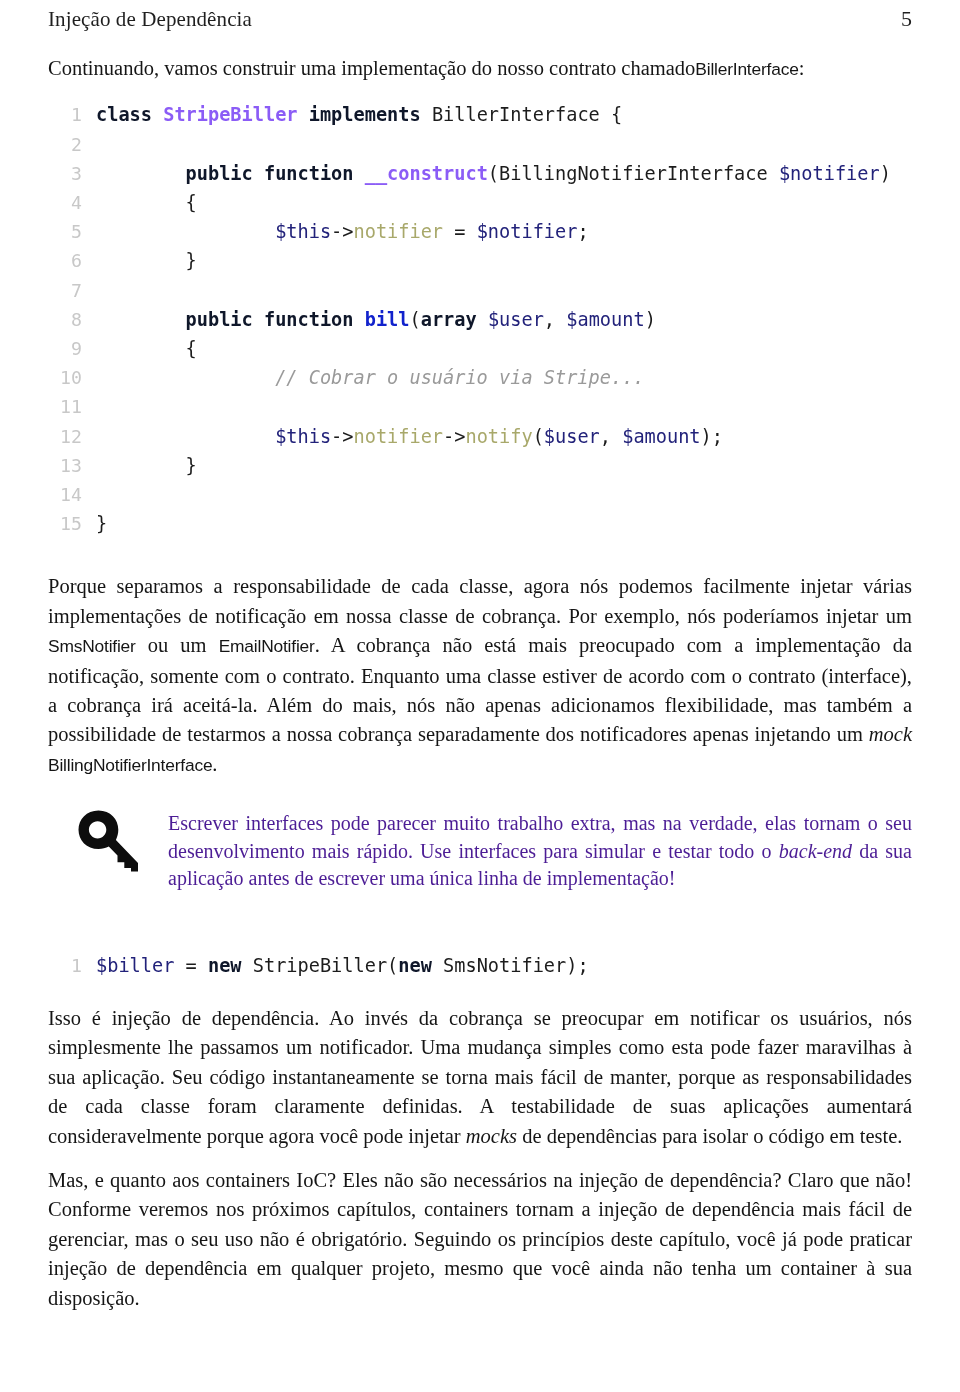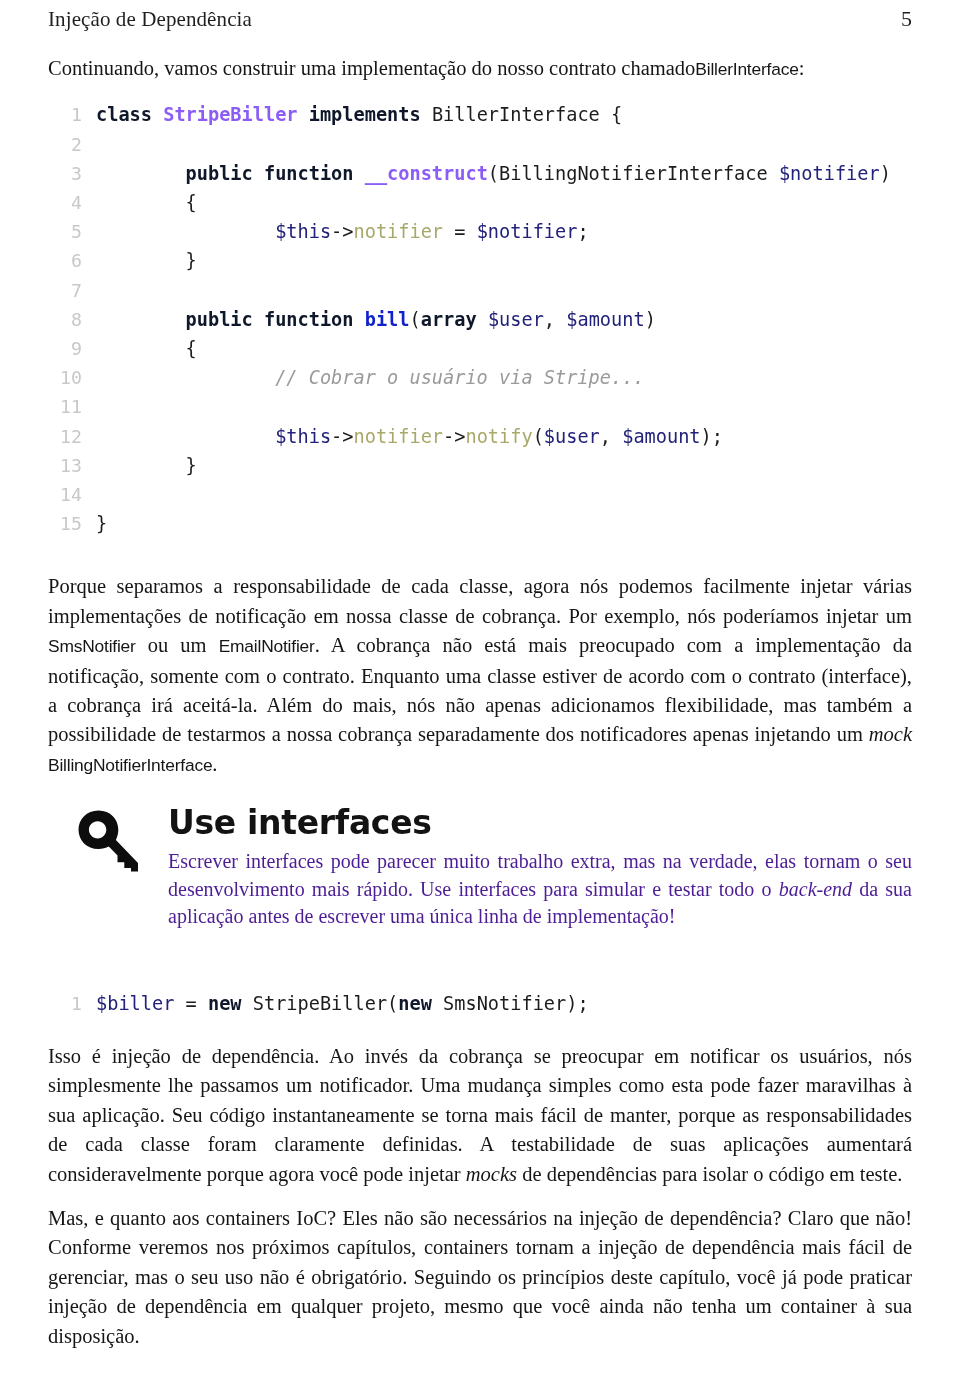--- a/index.html
+++ b/index.html
@@ -166,21 +166,20 @@
 
     <div class="spacer-md"></div>
 
     <div class="callout">
       <div class="callout-icon">
         <svg width="64" height="66" viewBox="0 0 64 66" aria-hidden="true">
           <path d="M22.5 2.5 C10.6 2.5 2.5 11.2 2.5 21.8 C2.5 32.4 10.6 41.1 22.5 41.1 C26.3 41.1 29.8 40.2 32.8 38.6 L41.5 47.6 L41.5 54.3 L48.3 54.3 L48.3 60.0 L55.0 60.0 L55.0 63.5 L62.0 63.5 L62.0 55.0 L39.9 31.9 C41.4 28.9 42.3 25.5 42.3 21.8 C42.3 11.2 34.4 2.5 22.5 2.5 Z M21.6 13.2 C26.5 13.2 30.3 17.0 30.3 21.8 C30.3 26.6 26.5 30.4 21.6 30.4 C16.8 30.4 12.9 26.6 12.9 21.8 C12.9 17.0 16.8 13.2 21.6 13.2 Z" fill="#0d0d0d"></path>
         </svg>
       </div>
       <div class="callout-body">
-        <div class="callout-title">Use interfaces</div>
         <p class="callout-text"><span>Escrever interfaces pode parecer muito trabalho extra, mas na verdade, elas tornam o seu desenvolvimento mais rápido. Use interfaces para simular e testar todo o </span><em>back-end</em><span> da sua aplicação antes de escrever uma única linha de implementação!</span></p>
       </div>
     </div>
 
     <div class="spacer-lg"></div>
 
 
     <div class="spacer-md"></div>
 
     <div class="listing" id="listing-two"><div class="code-line"><span class="ln">1</span><span class="src"><span class="var">$biller</span><span class="pl"> = </span><span class="k">new</span><span class="pl"> StripeBiller(</span><span class="k">new</span><span class="pl"> SmsNotifier);</span></span></div></div>

